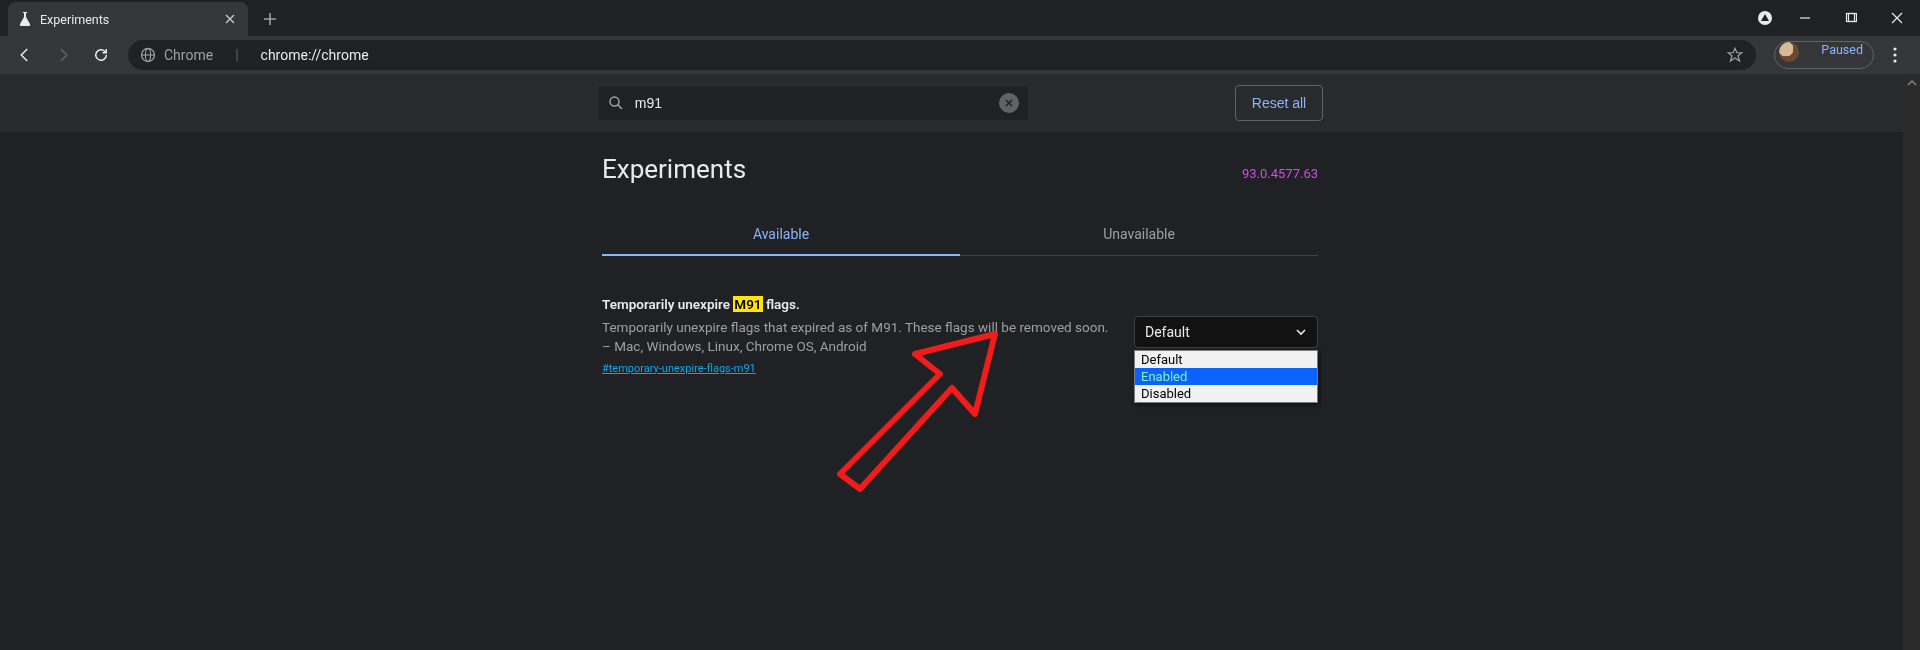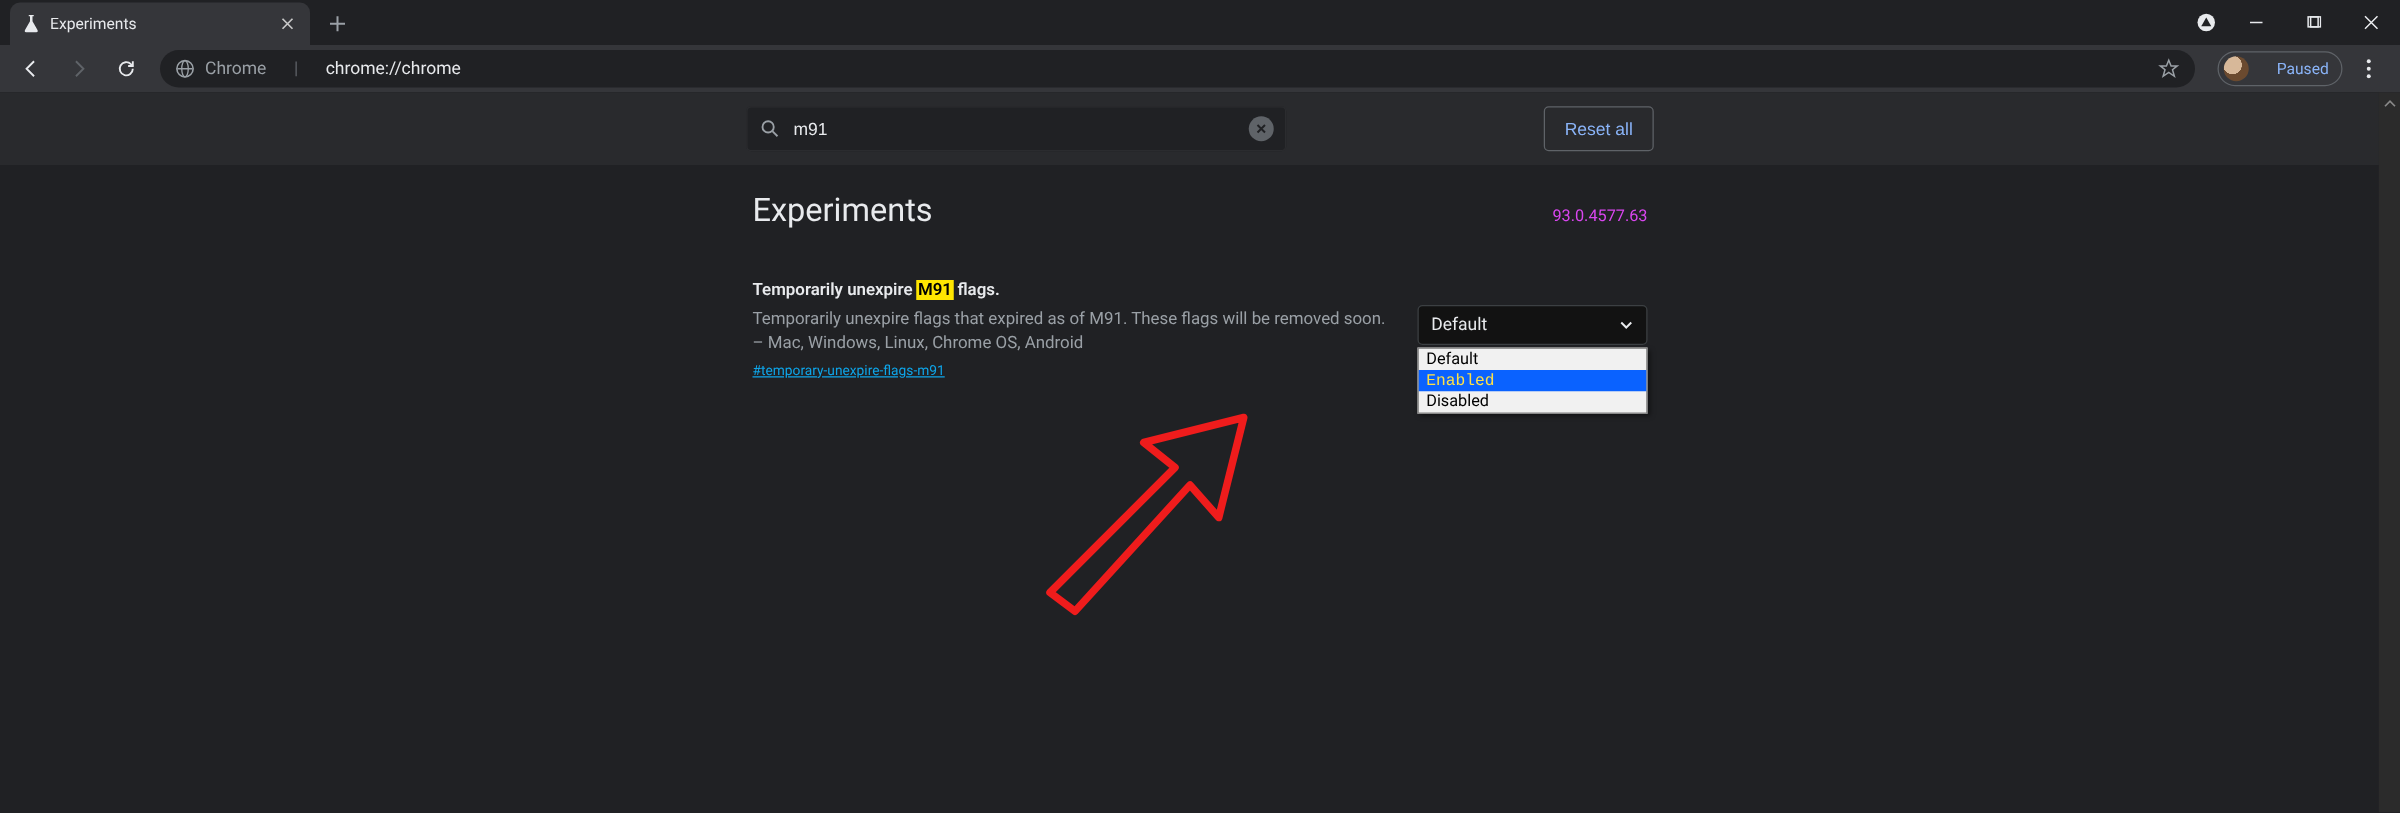--- a/index.html
+++ b/index.html
@@ -18,21 +18,21 @@
   .toolbar { height: 38px; background: #35363a; display:flex; align-items:center; padding: 0 8px; gap: 4px; }
   .nav-btn { width: 34px; height: 30px; display:flex; align-items:center; justify-content:center; color:#9aa0a6; border-radius:50%; cursor:pointer;}
   .nav-btn.enabled { color:#e8eaed; }
   .omnibox { flex:1; height:30px; background:#202124; border-radius:15px; display:flex; align-items:center; padding:0 12px; gap:8px; color:#9aa0a6; margin: 0 6px; }
   .omnibox .globe { width:16px; height:16px; display:flex; align-items:center; justify-content:center;}
   .omnibox .addr { font-size: 14px; color:#9aa0a6; flex:1; display:flex; gap:16px; align-items:baseline;}
   .omnibox .addr .host { color:#9aa0a6; }
   .omnibox .addr .sep { margin: 0 6px; color:#5f6368;}
   .omnibox .addr .path { color:#e8eaed; }
   .omnibox .star { color:#9aa0a6; cursor:pointer;}
-  .profile-chip { height:28px; border:1px solid #5f6368; border-radius:14px; display:flex; align-items:center; gap:22px; padding:0 10px 0 4px; color:#8ab4f8; font-size:12.5px; margin-left:8px; cursor:pointer;}
+  .profile-chip { height:28px; border:1px solid #5f6368; border-radius:14px; display:flex; align-items:flex-start; gap:22px; padding:0 10px 0 4px; color:#8ab4f8; font-size:12.5px; margin-left:8px; cursor:pointer;}
   .profile-chip .avatar { width:20px; height:20px; border-radius:50%; background: radial-gradient(circle at 35% 35%, #d7b899 0 40%, #6b4a2f 41% 100%); }
   .kebab { width:34px; height:30px; display:flex; align-items:center; justify-content:center; color:#e8eaed; cursor:pointer;}
   
   .viewport { position: relative; height: calc(650px - 36px - 38px); background:#202124; display:flex; justify-content:center; }
   .scrollbar-track { position:absolute; right:0; top:0; bottom:0; width:17px; background:#2b2b2b; }
   .scrollbar-up { position:absolute; top:0; right:0; width:17px; height:17px; display:flex; align-items:center; justify-content:center; color:#888;}
   .searchbar-row { height:58px; background:#292a2d; display:flex; align-items:center; justify-content:center; gap:206px; padding: 0; width: 100%; position:absolute; left:0; }
   .searchbox { width: 432px; height:36px; background:#202124; border-radius:4px; display:flex; align-items:center; padding:0 10px; gap:10px; box-shadow: inset 0 0 0 1px rgba(255,255,255,0.05); }
   .searchbox input { flex:1; background:transparent; border:none; outline:none; color:#e8eaed; font-size:14px; }
   .searchbox .clear { color:#9aa0a6; width:20px; height:20px; border-radius:50%; background:#5f6368; display:flex; align-items:center; justify-content:center; cursor:pointer;}
@@ -48,21 +48,21 @@
   .flag-text { flex:1; }
   .flag-title { color:#e8eaed; font-size:13.5px; font-weight:600; }
   .flag-title .hl { background:#ffe600; color:#000; padding:0 1px; }
   .flag-desc { color:#9aa0a6; font-size:13.5px; margin-top:6px; line-height:1.4;}
   .flag-anchor { color:#0ea5e9; font-size:11px; text-decoration:underline; margin-top:6px; display:inline-block; cursor:pointer;}
   .select-wrap { position:relative; width:184px; margin-top:20px;}
   .select-display { height:32px; background:#121212; color:#e8eaed; border:1px solid #3c4043; border-radius:4px; display:flex; align-items:center; justify-content:center; gap:28px; font-size:14px; padding:0 10px; cursor:pointer;}
   .select-display .chev { margin-left:auto; }
   .dropdown { position:absolute; top:34px; left:0; right:0; background:#f1f1f1; color:#000; font-size:14px; border:1px solid #7a7a7a; box-shadow: 2px 2px 4px rgba(0,0,0,0.5); z-index:10;}
   .dropdown .opt { padding:0 6px; height:17px; line-height:17px; cursor:pointer; font-size:13px;}
-  .dropdown .opt.sel { background:#0a62ff; color:#fde047;font-family:Liberation Mono, monospace; }
+  .dropdown .opt.sel { background:#0a62ff; color:#86efac; }
   
   .arrow-annot { position:absolute; pointer-events:none; }
   svg { display:block; }
 </style>
 </head>
 <body>
 
 <div class="titlebar">
   <div class="tabs">
     <div class="tab">
@@ -178,20 +178,24 @@
     </div>
     <button class="reset-btn">Reset all</button>
   </div>
 
   <div class="content">
     <div class="heading-row">
       <h1>Experiments</h1>
       <span class="version">93.0.4577.63</span>
     </div>
 
+    <div class="tabs-row">
+      <div class="page-tab active">Available</div>
+      <div class="page-tab">Unavailable</div>
+    </div>
 
     <div class="flag-row">
       <div class="flag-text">
         <div class="flag-title">
           <span>Temporarily unexpire </span><span class="hl">M91</span><span> flags.</span>
         </div>
         <div class="flag-desc">Temporarily unexpire flags that expired as of M91. These flags will be removed soon. – Mac, Windows, Linux, Chrome OS, Android</div>
         <a class="flag-anchor">#temporary-unexpire-flags-m91</a>
       </div>
       <div class="select-wrap">

